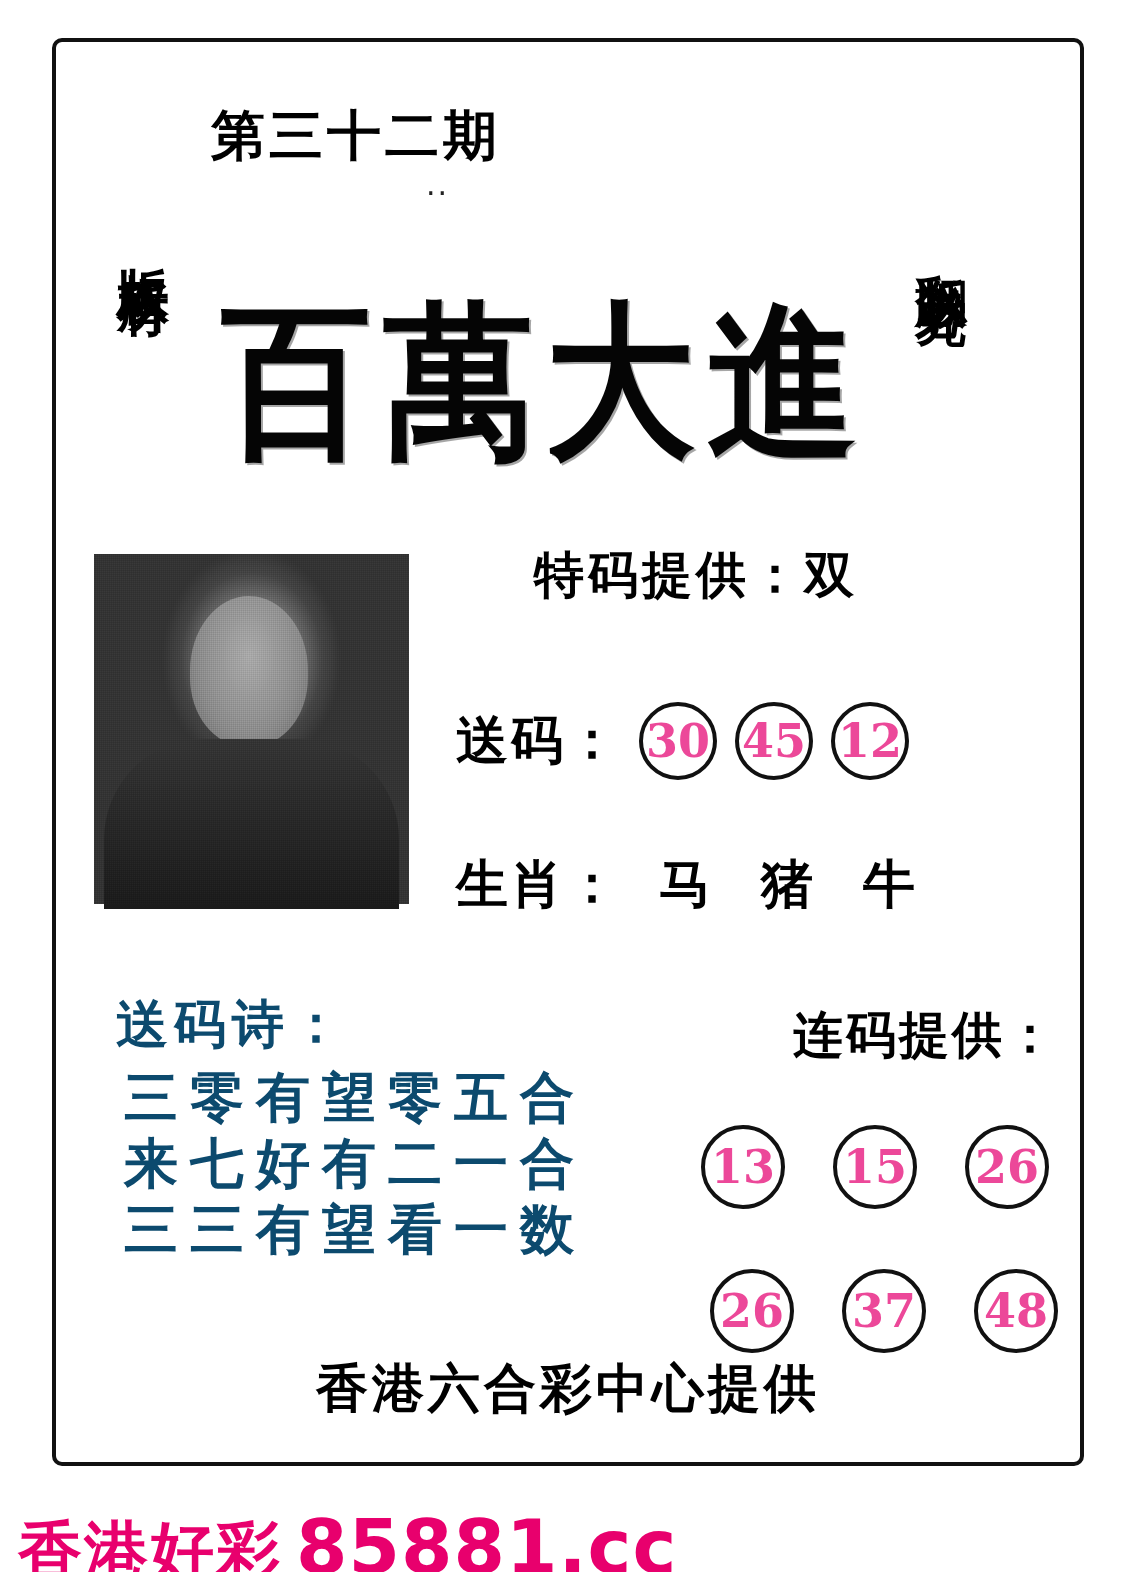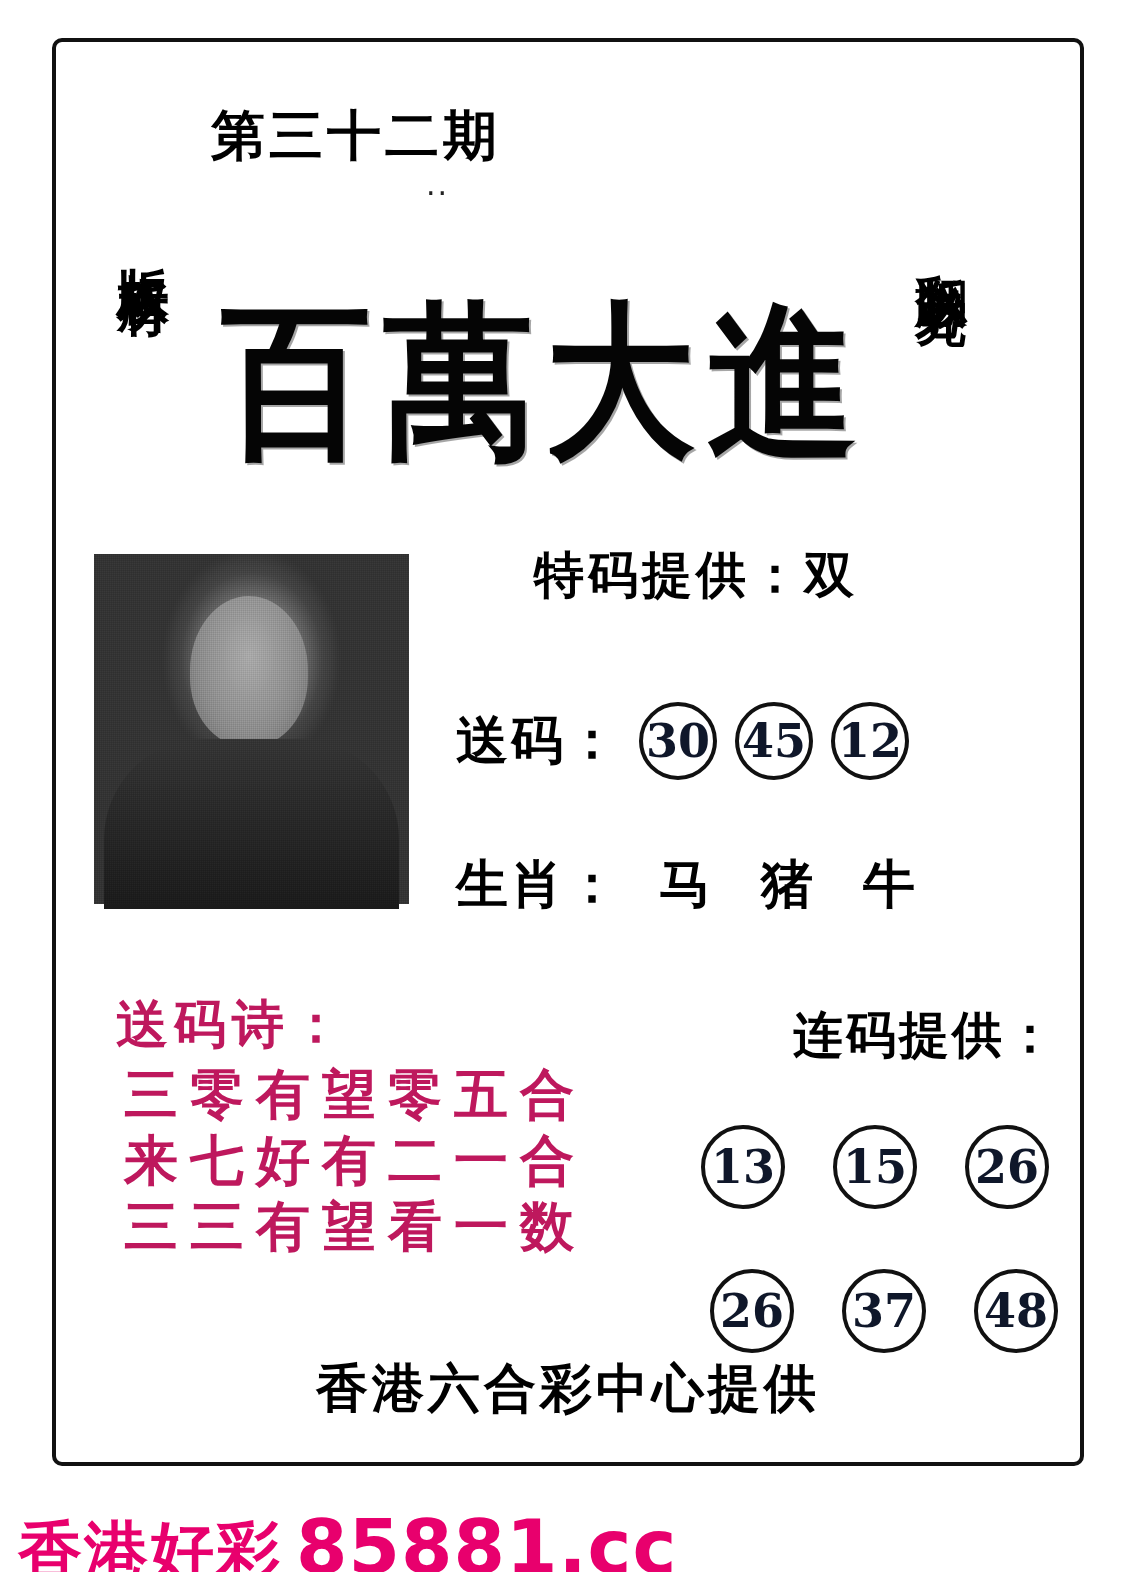--- a/index.html
+++ b/index.html
@@ -153,21 +153,21 @@
     width: 78px;
     height: 78px;
     border: 4px solid #111;
     border-radius: 50%;
     display: flex;
     align-items: center;
     justify-content: center;
     font-family: "DejaVu Serif", serif;
     font-weight: 700;
     font-size: 46px;
-    color: #0f172a;
+    color: #ec4899;
     box-sizing: border-box;
   }
 
   
   .zodiac-row {
     position: absolute;
     left: 400px;
     top: 808px;
     display: flex;
     align-items: center;
@@ -179,23 +179,23 @@
     font-size: 52px;
     color: #000;
     padding: 0 12px;
   }
 
   
   .poem {
     position: absolute;
     left: 60px;
     top: 948px;
-    font-family: Liberation Mono, monospace;
-    font-weight: 700;
-    color: #be185d;
+    font-family: Liberation Serif, serif;
+    font-weight: 700;
+    color: #0c4a6e;
   }
   .poem-title {
     font-size: 52px;
     letter-spacing: 6px;
     margin-bottom: 6px;
   }
   .poem-line {
     font-size: 54px;
     letter-spacing: 12px;
     line-height: 1.22;

